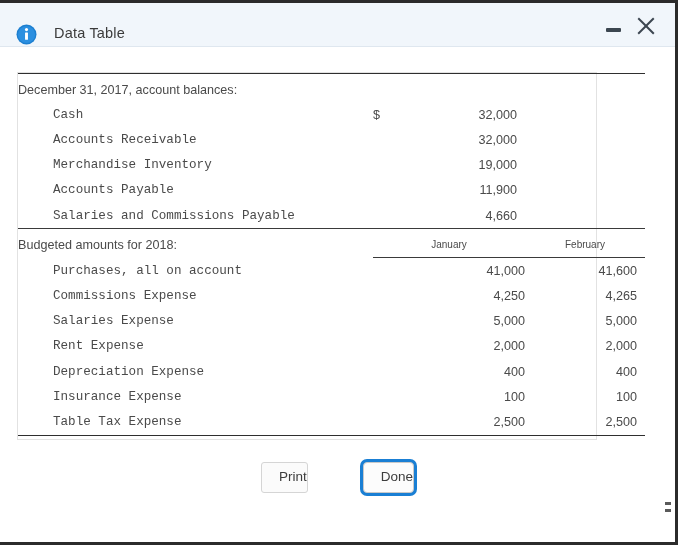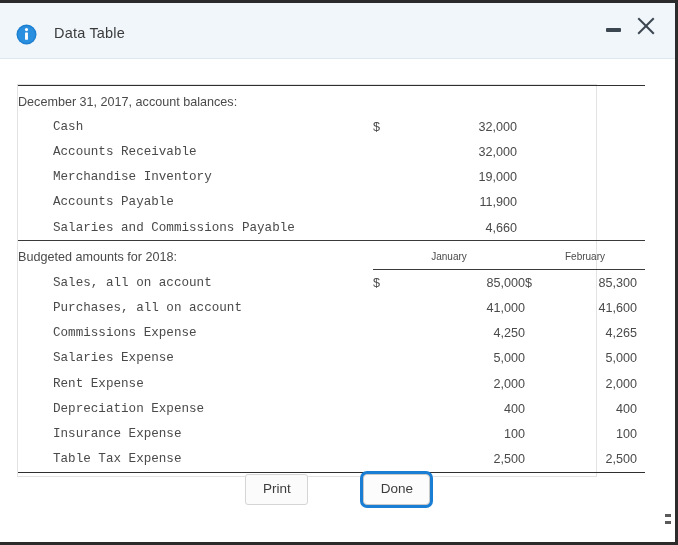--- a/index.html
+++ b/index.html
@@ -21,21 +21,21 @@
     box-sizing: border-box;
     border-top: 3px solid #2b2b2b;
     border-right: 3px solid #2b2b2b;
     border-bottom: 3px solid #2b2b2b;
     background: #ffffff;
   }
 
   
   .titlebar {
     position: relative;
-    height: 56px;
+    height: 44px;
     background: #f1f6fb;
     border-bottom: 1px solid #dfe7ef;
     box-sizing: border-box;
   }
   .info-icon {
     position: absolute;
     left: 16px;
     top: 21px;
     width: 21px;
     height: 21px;
@@ -171,21 +171,21 @@
     align-items: center;
     gap: 14px;
   }
   .btn {
     font-family: "Liberation Sans", sans-serif;
     font-size: 13.5px;
     color: #3d3d3d;
     background: #fbfbfb;
     border: 1px solid #d5d5d5;
     border-radius: 3px;
-    padding: 6px 16px 7px 17px;
+    padding: 6px 0 7px 17px;
     cursor: pointer;
     line-height: 1.15;
   }
   .btn.focused {
     border: 1px solid #c9c9c9;
     box-shadow: 0 0 0 3px #1a7fd4;
     border-radius: 4px;
     background: #fcfcfc;
     margin-left: 41px;
   }
@@ -293,27 +293,20 @@
             <td colspan="5"></td>
           </tr>
 
           <tr>
             <td class="lbl">Budgeted amounts for 2018:</td>
             <td class="colhead underline-head" colspan="2">January</td>
             <td class="colhead underline-head" colspan="2">February</td>
           </tr>
 
           <tr>
-            <td class="lbl ind">Sales, all on account</td>
-            <td class="cur">$</td>
-            <td class="num">85,000</td>
-            <td class="cur">$</td>
-            <td class="num last">85,300</td>
-          </tr>
-          <tr>
             <td class="lbl ind">Purchases, all on account</td>
             <td class="cur"></td>
             <td class="num">41,000</td>
             <td class="cur"></td>
             <td class="num last">41,600</td>
           </tr>
           <tr>
             <td class="lbl ind">Commissions Expense</td>
             <td class="cur"></td>
             <td class="num">4,250</td>

